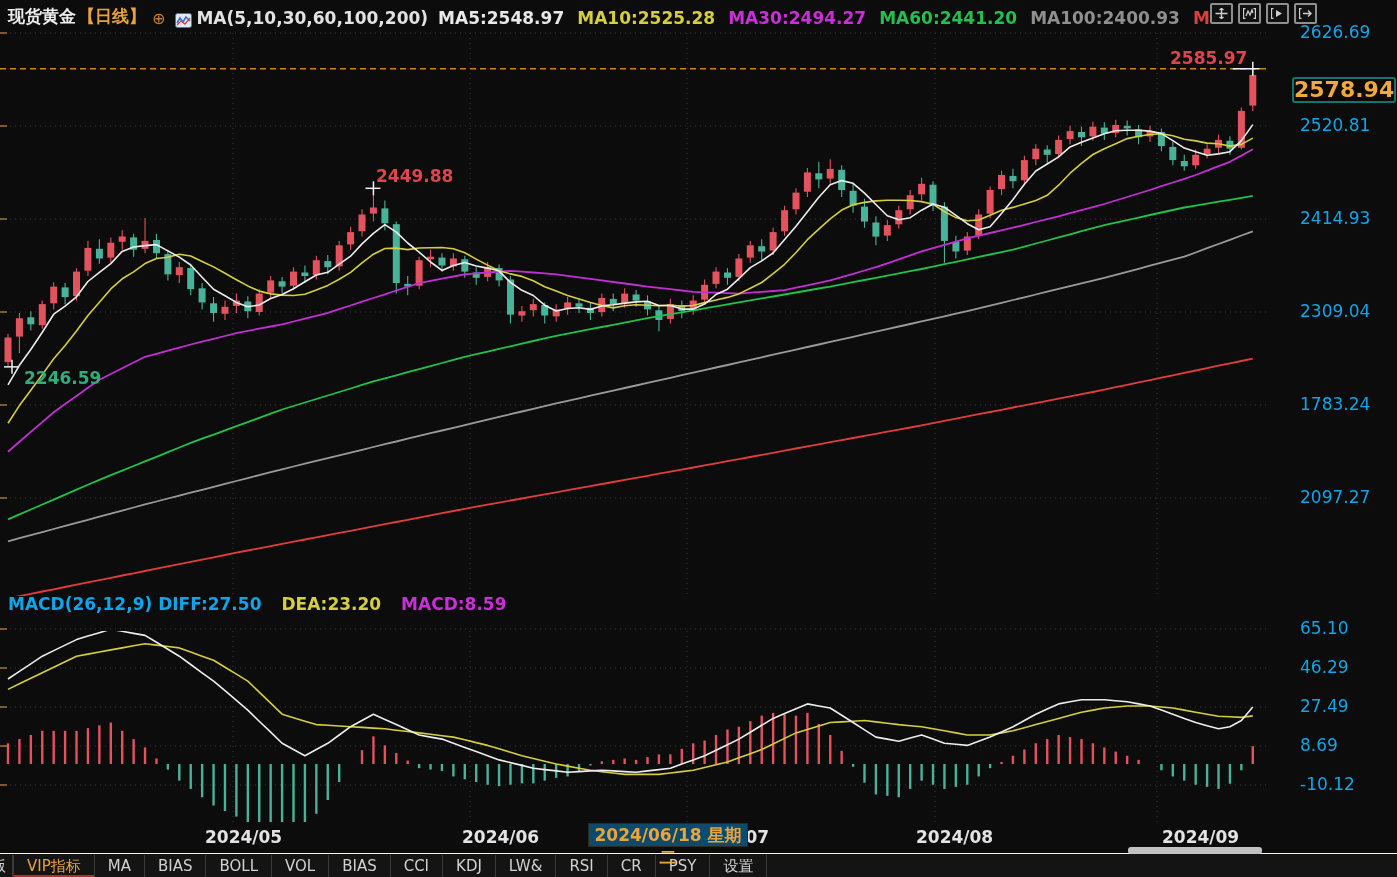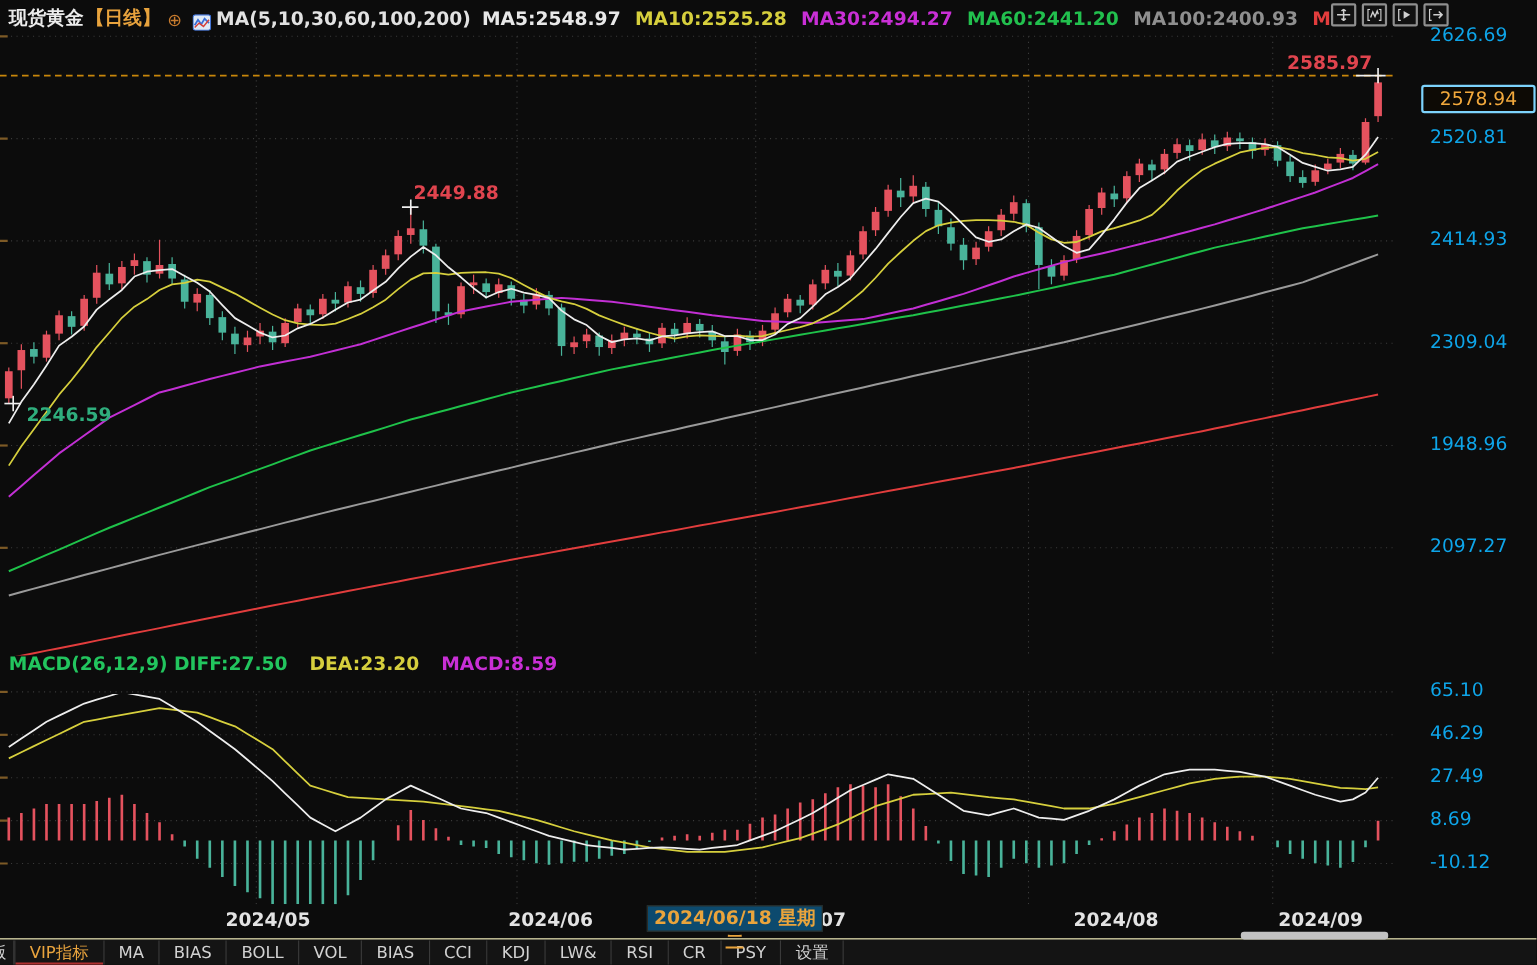--- a/index.html
+++ b/index.html
@@ -14,27 +14,27 @@
   .mini-chart{width:17px;height:15px;margin-left:10px;margin-right:4px;border-radius:2px;}
   .hdr .magrp{color:#e2e2e2;margin-right:10px;}
   #ma-values span{margin-right:13px;}
   .winicons{position:absolute;left:1210px;top:3px;display:flex;gap:5px;}
   .winicon{width:19px;height:17px;border:2px solid #8f8f8f;border-radius:2px;display:flex;
     align-items:center;justify-content:center;background:#111;cursor:pointer;}
   
   .plot{position:absolute;top:28px;left:0;width:1397px;height:794px;}
   .plot svg{position:absolute;top:0;left:0;}
   .axlab{position:absolute;left:1300px;width:96px;font-size:17px;font-weight:normal;color:#0ea5e9;}
-  .pricetag{position:absolute;left:1292px;width:100px;height:22px;border:2px solid #7dd3fc;border-radius:3px;
-    background:#0d0a05;color:#f2a93c;font-size:17px;font-weight:normal;text-align:center;line-height:22px;}
+  .pricetag{position:absolute;left:1292px;width:100px;height:22px;border:2px solid #0f766e;border-radius:3px;
+    background:#0d0a05;color:#f2a93c;font-size:22px;font-weight:bold;text-align:center;line-height:22px;}
   .ann{position:absolute;font-size:17px;font-weight:bold;}
   .ann-red{color:#e0444e;}
   .ann-teal{color:#2fae7d;}
   .macdhdr{position:absolute;top:566px;left:8px;font-size:17px;font-weight:bold;white-space:nowrap;}
-  .macdhdr .w{color:#22c55e;}
+  .macdhdr .w{color:#0ea5e9;}
   .macdhdr .y{color:#d6cf3d;margin-left:14px;}
   .macdhdr .m{color:#c92fd6;margin-left:14px;}
   
   .dateaxis{position:absolute;top:820px;left:0;width:1155px;height:33px;}
   .datelab{position:absolute;top:7px;font-size:17px;font-weight:bold;color:#e3e3e3;}
   .datetip{position:absolute;top:3px;height:22px;background:#0c4a6e;border:1px solid #2e2a20;color:#e9a43c;
     font-size:17px;font-weight:bold;line-height:22px;text-align:center;z-index:5;}
   
   .toolbar{position:absolute;top:853px;left:0;width:1397px;height:24px;background:#141414;
     border-top:1px solid #fef9c3;display:flex;align-items:center;font-size:15px;color:#d2d2d2;}
@@ -487,38 +487,38 @@
       <span class="w">MACD(26,12,9) DIFF:27.50</span>
       <span class="y">DEA:23.20</span>
       <span class="m">MACD:8.59</span>
     </div>
 
     <div id="price-axis-labels">
         <div class="axlab" style="top: -6px;">2626.69</div>
         <div class="axlab" style="top: 86.9997px;">2520.81</div>
         <div class="axlab" style="top: 179.999px;">2414.93</div>
         <div class="axlab" style="top: 273.008px;">2309.04</div>
-        <div class="axlab" style="top: 366.008px;">1948.96</div>
+        <div class="axlab" style="top: 366.008px;">1783.24</div>
         <div class="axlab" style="top: 459.016px;">2097.27</div>
       </div>
     <div id="macd-axis-labels">
         <div class="axlab" style="top: 590px;">65.10</div>
         <div class="axlab" style="top: 629.016px;">46.29</div>
         <div class="axlab" style="top: 668.011px;">27.49</div>
         <div class="axlab" style="top: 707.006px;">8.69</div>
         <div class="axlab" style="top: 746.021px;">-10.12</div>
       </div>
   </div>
 
   <div class="dateaxis">
     <div id="date-labels">
         <div class="datelab" style="left: 205px;">2024/05</div>
         <div class="datelab" style="left: 462px;">2024/06</div>
         <div class="datelab" style="left: 692px;">2024/07</div>
-        <div class="datelab" style="left: 976px;">2024/08</div>
+        <div class="datelab" style="left: 916px;">2024/08</div>
         <div class="datelab" style="left: 1162px;">2024/09</div>
       </div>
     <div class="datetip" style="left:588px;width:158px;">2024/06/18 星期二</div>
   </div>
 
   <div class="toolbar">
     <span class="tbclip">版</span>
     <span id="toolbar-tabs" style="display:flex;">
         <span class="tbitem first active">VIP指标</span>
         <span class="tbitem">MA</span>

